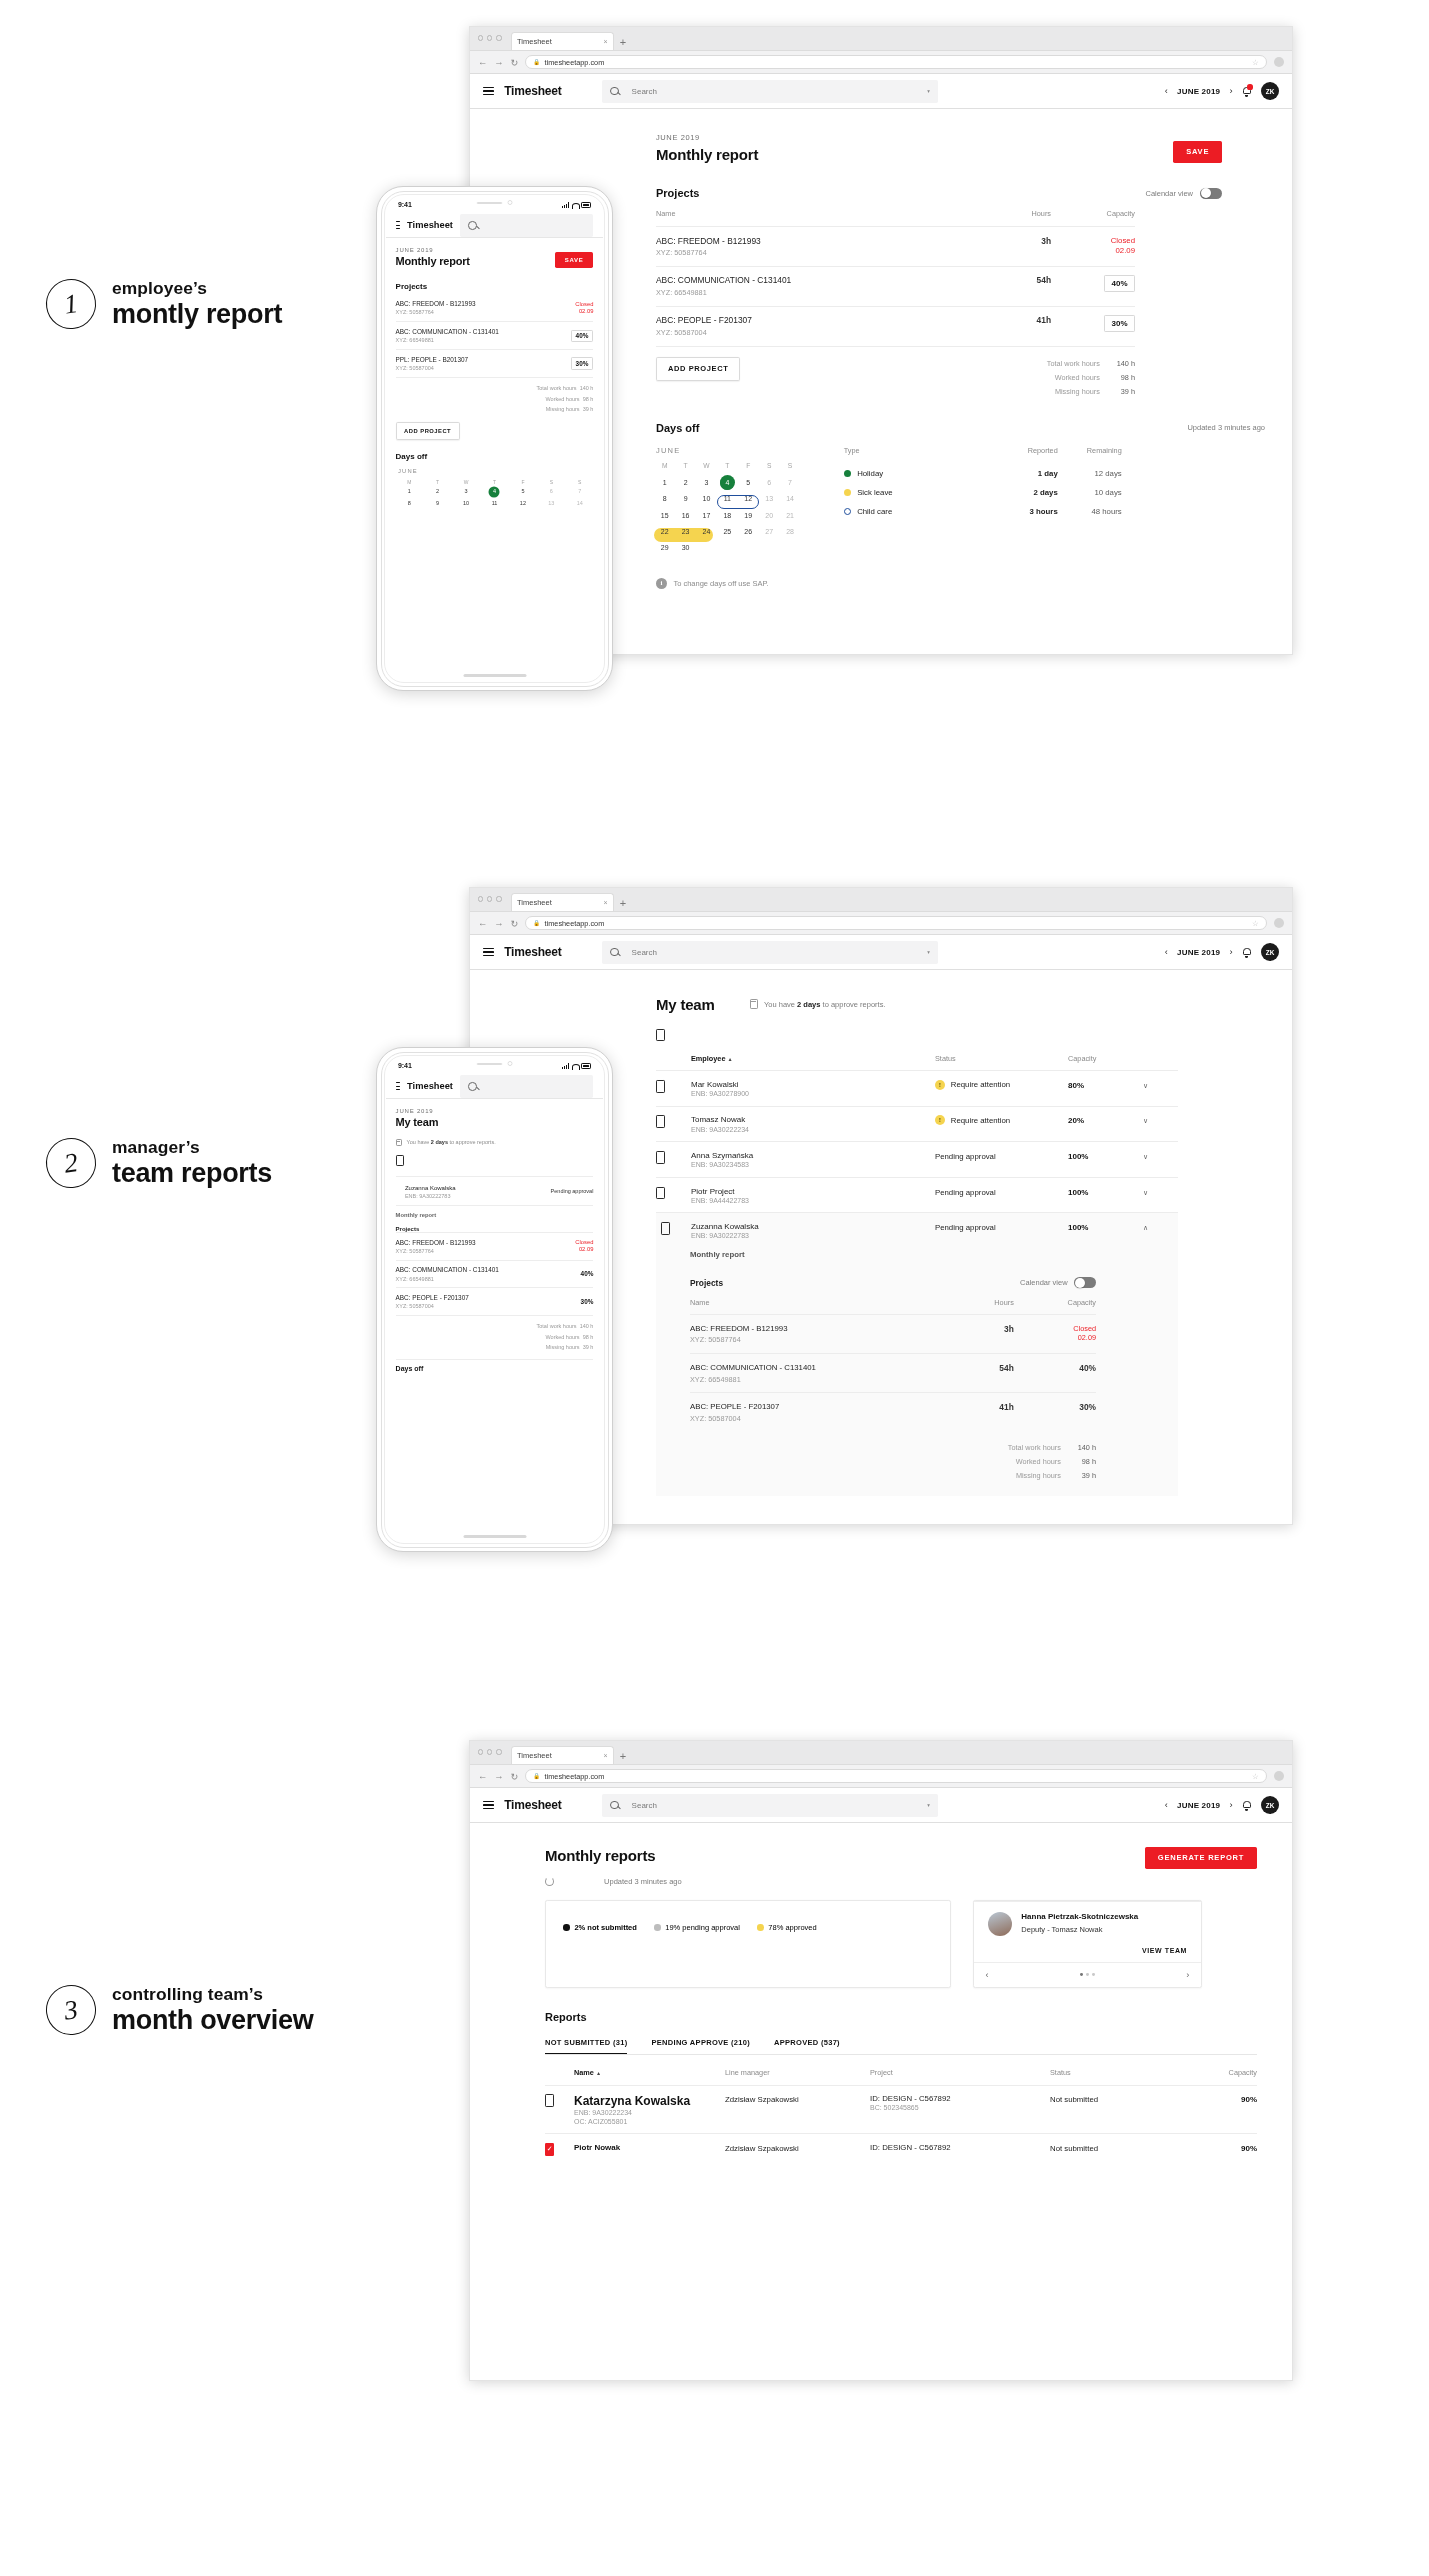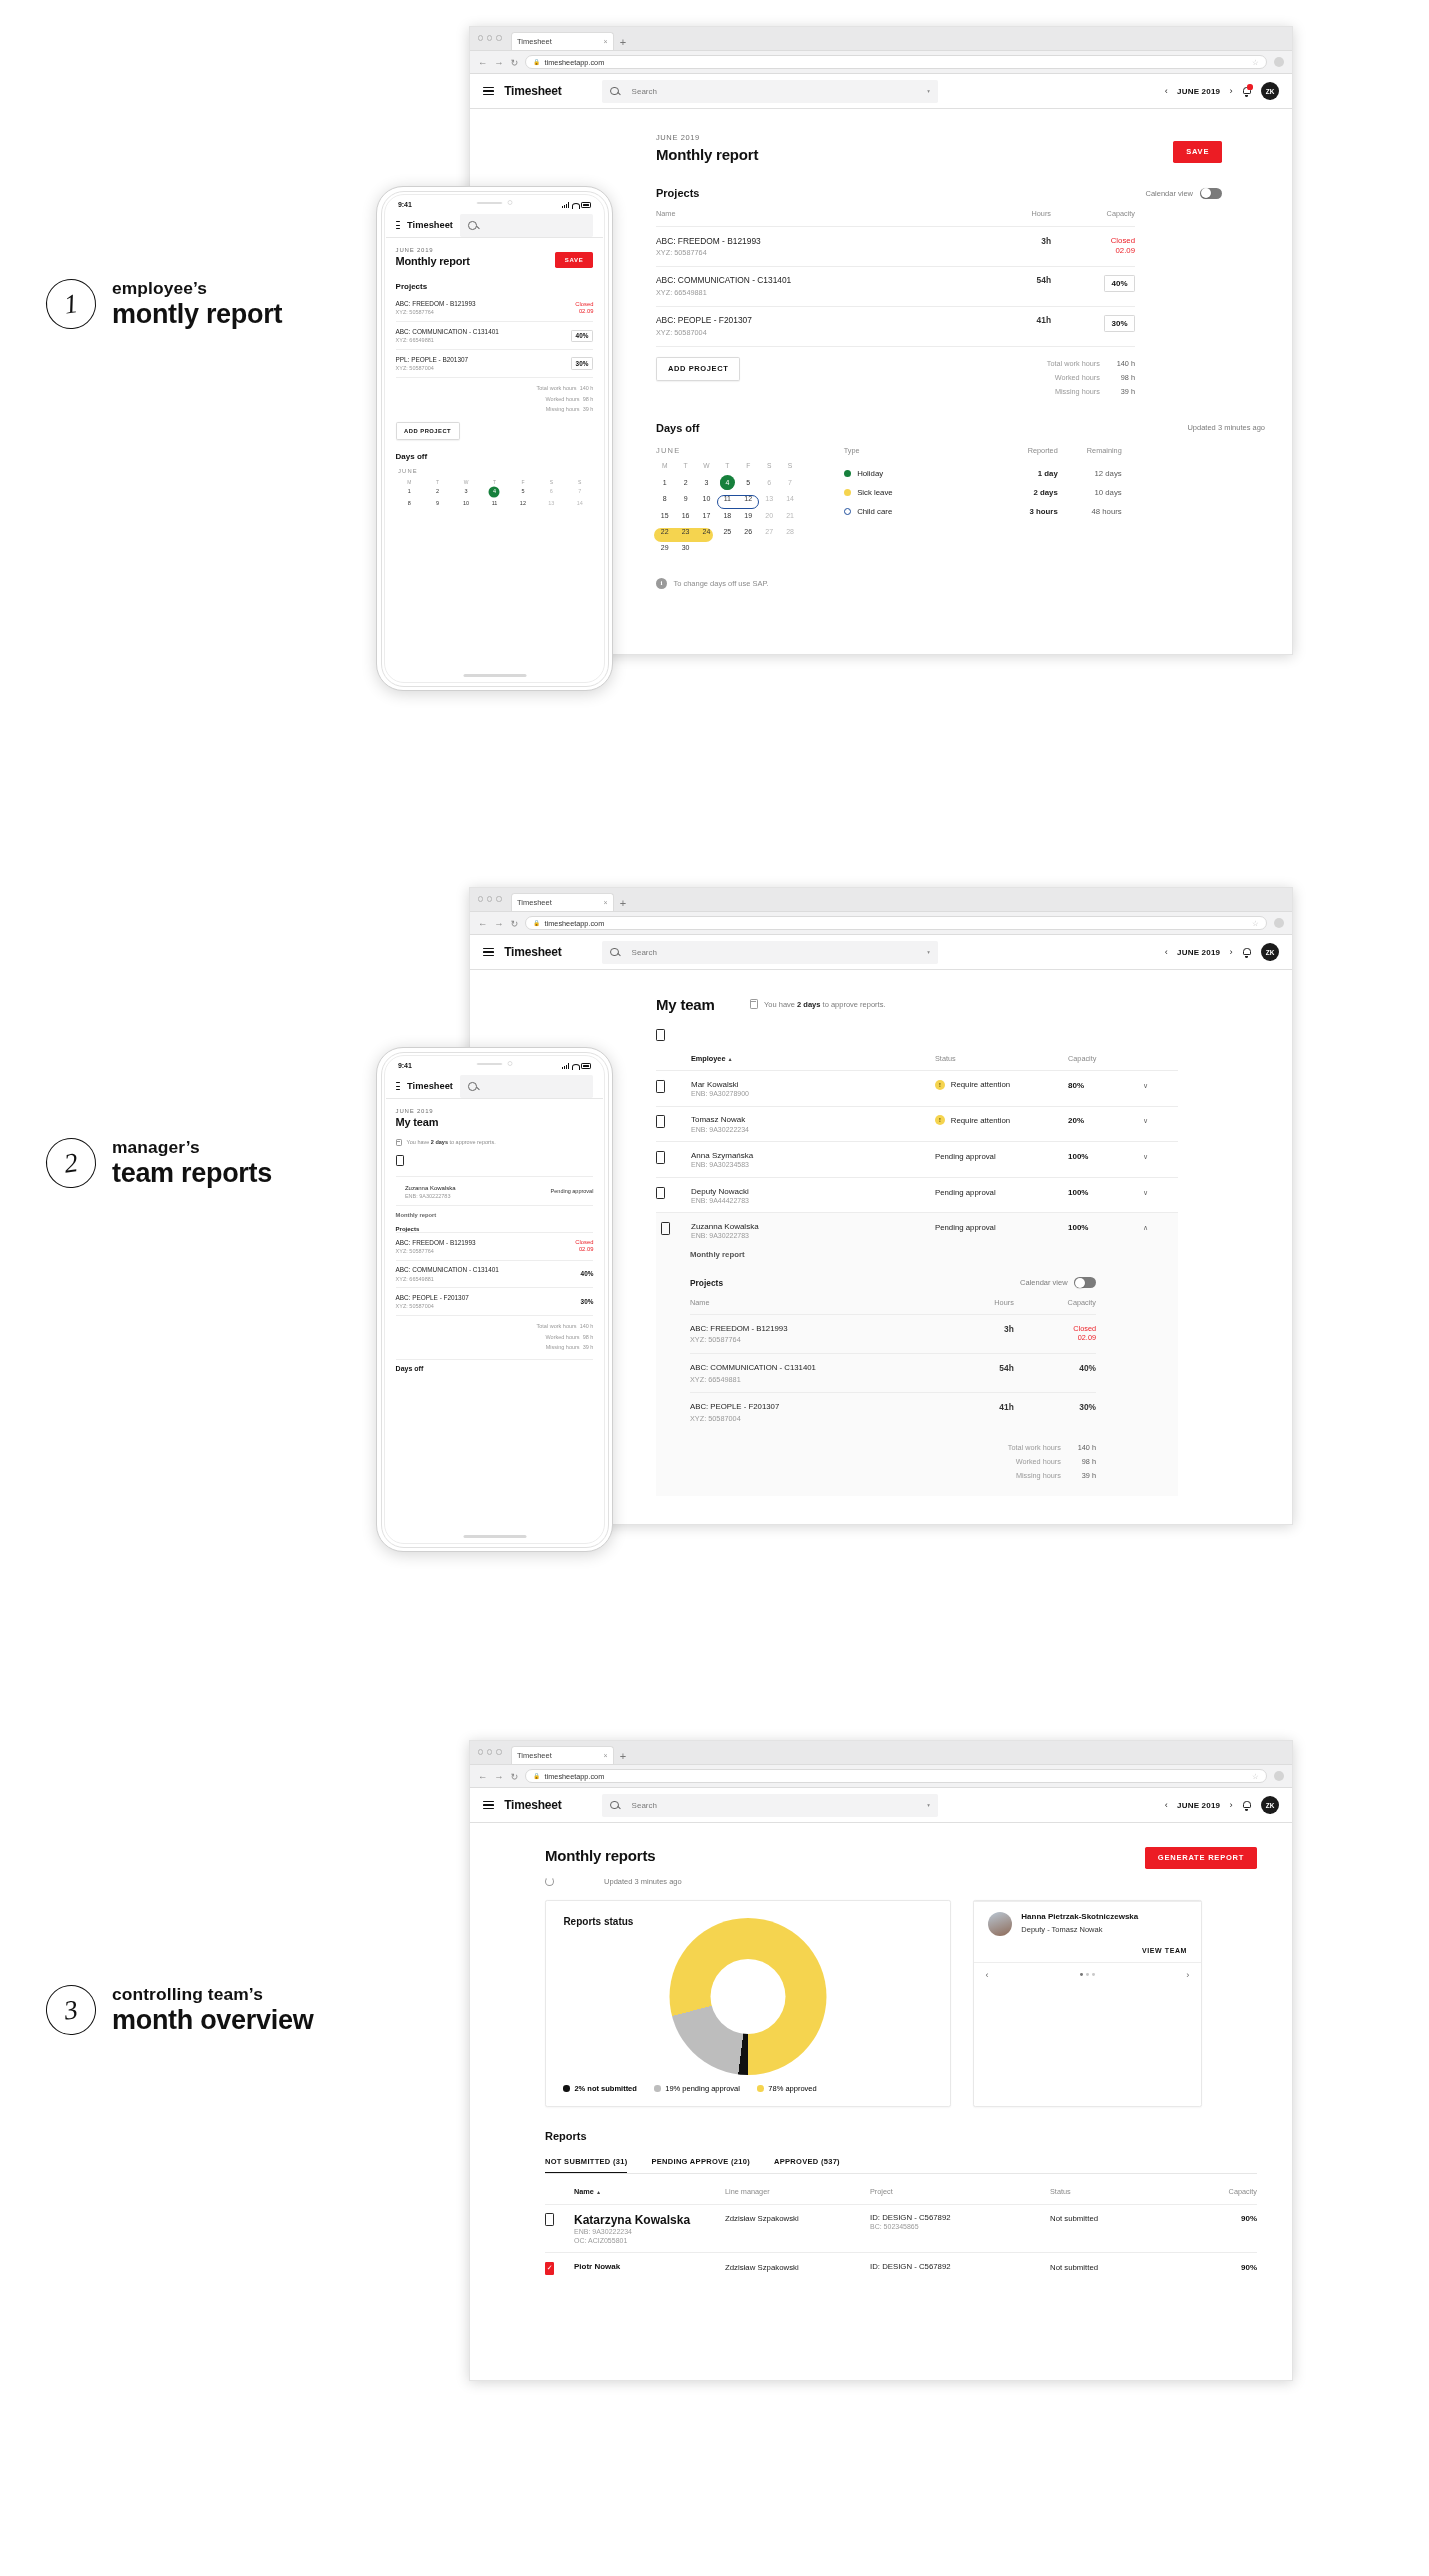--- a/index.html
+++ b/index.html
@@ -666,21 +666,21 @@
                 <div class="emp-name">Anna Szymańska</div>
                 <div class="emp-sub">ENB: 9A30234583</div>
               </td>
             <td><span class="status-txt">Pending approval</span></td>
             <td><span class="cap-txt">100%</span></td>
             <td><span class="chev-sm">∨</span></td>
           </tr>
           <tr>
             <td><span class="chk"></span></td>
             <td>
-                <div class="emp-name">Deputy Nowacki</div>
+                <div class="emp-name">Piotr Project</div>
                 <div class="emp-sub">ENB: 9A44422783</div>
               </td>
             <td><span class="status-txt">Pending approval</span></td>
             <td><span class="cap-txt">100%</span></td>
             <td><span class="chev-sm">∨</span></td>
           </tr>
           <tr style="background:#fafafa">
             <td style="padding-left:4.6px"><span class="chk"></span></td>
             <td>
                 <div class="emp-name">Zuzanna Kowalska</div>
@@ -907,28 +907,20 @@
             <span class="refresh-ic"></span>
             <span class="label-mini">Updated 3 minutes ago</span>
           </div>
         </div>
         <button class="btn-red" style="margin-left:auto;">GENERATE REPORT</button>
       </div>
 
       <div style="display:flex; gap:22px; margin-top:14px;">
 
         <div class="card" style="width:406px; padding:15px 17.4px 12.8px 17.4px;">
-          <div style="position:relative; height:161px;">
-            <div style="position:absolute;left:0;top:0;font-size:10px;font-weight:700;color:#111;line-height:1.25;">
-              <div>Reports status</div>
-            </div>
-            <div style="position:absolute; left:50%; top:2.3px; transform:translateX(-50%);">
-              <div class="donut" style="background: conic-gradient(from 180deg, #111111 0 2%, #bdbdbd 2% 21%, #f5d44f 21% 100%);"></div>
-            </div>
-          </div>
           <div class="legend3" style="margin-top:7px;">
             <span class="lg-item">
                 <span class="lg-d" style="background:#111111"></span>
                 <b>2% not submitted</b>
               </span>
             <span class="lg-item">
                 <span class="lg-d" style="background:#bdbdbd"></span>
                 <span>19% pending approval</span>
               </span>
             <span class="lg-item">

